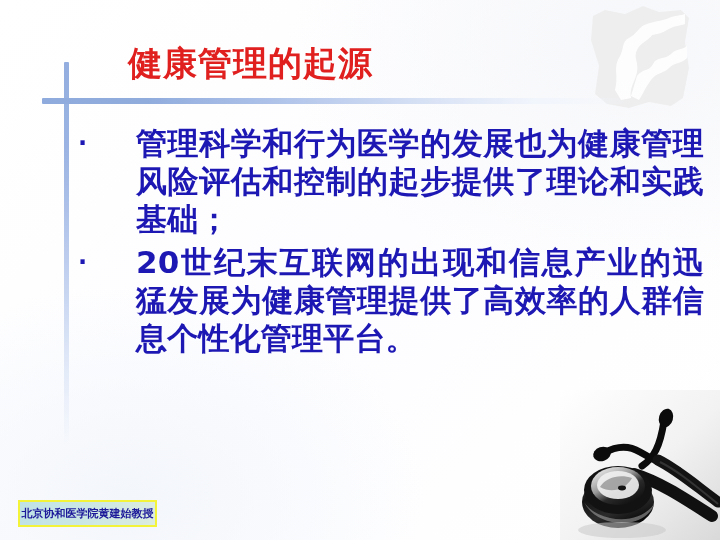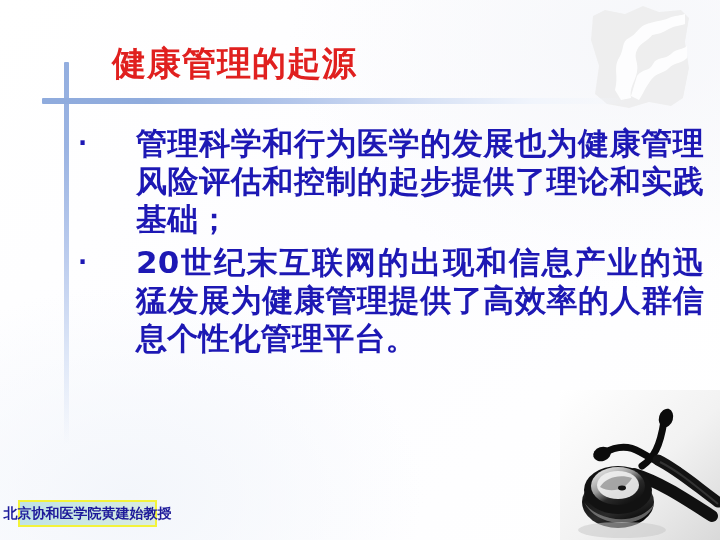--- a/index.html
+++ b/index.html
@@ -58,21 +58,21 @@
         #b2c5ea 42%,
         #d8e2f5 66%,
         #f1f5fc 84%,
         rgba(255,255,255,0) 100%);
     border-radius: 1px;
   }
 
   
   .title {
     position: absolute;
-    left: 112px;
+    left: 128px;
     top: 44px;
     font-size: 34px;
     font-weight: bold;
     color: #e0201f;
     letter-spacing: 1px;
     line-height: 1.12;
     white-space: nowrap;
   }
 
   
@@ -123,21 +123,21 @@
   .credit {
     position: absolute;
     left: 18px;
     top: 500px;
     width: 139px;
     height: 27px;
     box-sizing: border-box;
     border: 2px solid #f3f33a;
     background: linear-gradient(105deg, #bfe2e6 0%, #cde8e4 55%, #dcece0 100%);
     color: #1d1a9a;
-    font-size: 14px;
+    font-size: 11px;
     font-weight: bold;
     font-family: "DejaVu Serif", "Liberation Serif", serif;
     display: flex;
     align-items: center;
     justify-content: center;
     letter-spacing: 0px;
     white-space: nowrap;
   }
 </style>
 </head>

